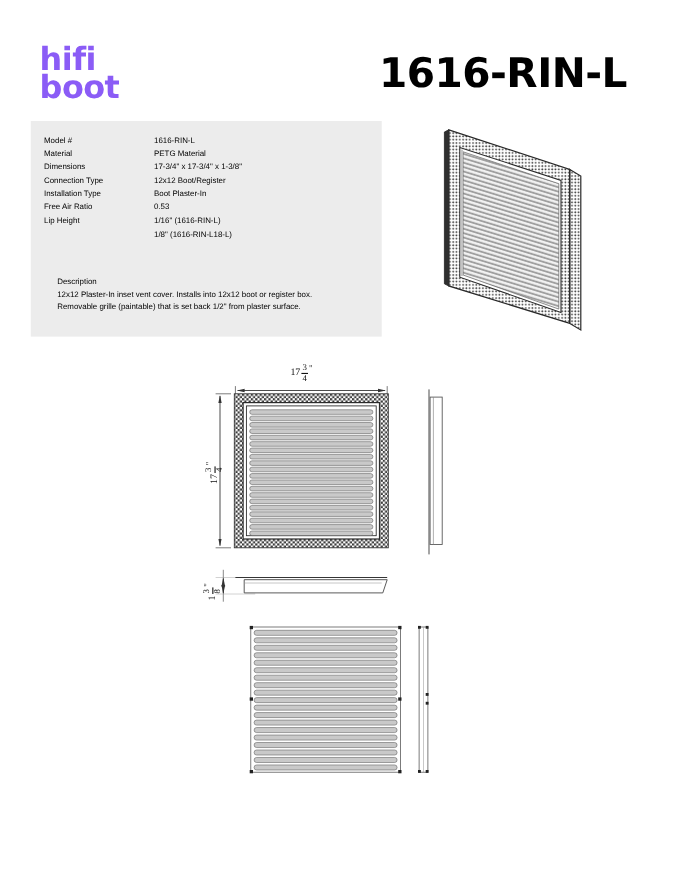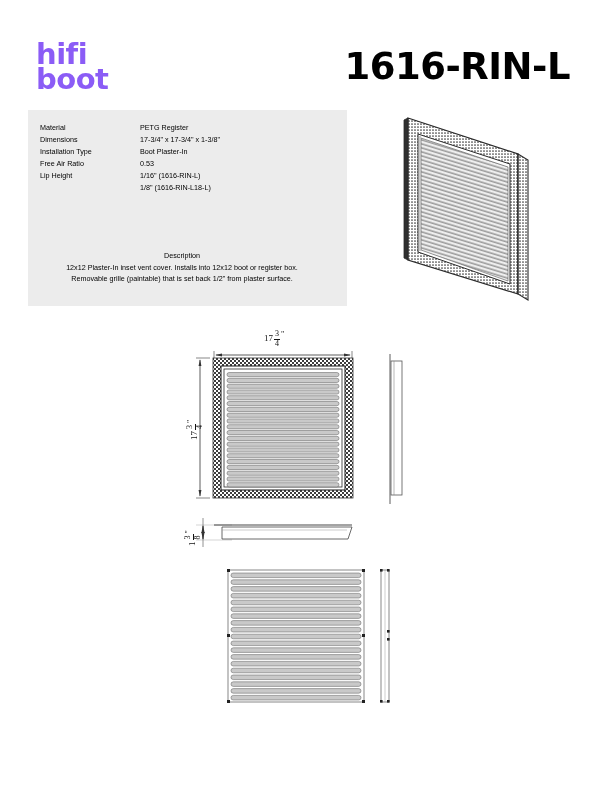--- a/index.html
+++ b/index.html
@@ -63,26 +63,25 @@
   #spec-table td {
     padding: 0 0 0.5px 0;
     vertical-align: top;
     white-space: nowrap;
   }
   #spec-table td.spec-label { width: 100px; }
   #spec-table td.spec-value { width: 190px; }
 
   #description-block {
     position: absolute;
-    left: 4px;
+    left: 24px;
     top: 140px;
     font-size: 7.2px;
     line-height: 11.6px;
     width: 300px;
-    text-align: center;
   }
   #description-block .desc-heading { display: block; }
   #description-block .desc-line { display: block; }
 
   
   #iso-view {
     position: absolute;
     left: 390px;
     top: 108px;
     width: 180px;
@@ -130,26 +129,34 @@
   <span class="logo-line">boot</span>
 </div>
 
 <div id="product-title">1616-RIN-L</div>
 
 <div id="info-panel">
 
   <table id="spec-table">
     <tbody>
       <tr>
+        <td class="spec-label">Model #</td>
+        <td class="spec-value">1616-RIN-L</td>
+      </tr>
+      <tr>
         <td class="spec-label">Material</td>
-        <td class="spec-value">PETG Register</td>
+        <td class="spec-value">PETG Material</td>
       </tr>
       <tr>
         <td class="spec-label">Dimensions</td>
         <td class="spec-value">17-3/4" x 17-3/4" x 1-3/8"</td>
+      </tr>
+      <tr>
+        <td class="spec-label">Connection Type</td>
+        <td class="spec-value">12x12 Boot/Register</td>
       </tr>
       <tr>
         <td class="spec-label">Installation Type</td>
         <td class="spec-value">Boot Plaster-In</td>
       </tr>
       <tr>
         <td class="spec-label">Free Air Ratio</td>
         <td class="spec-value">0.53</td>
       </tr>
       <tr>

